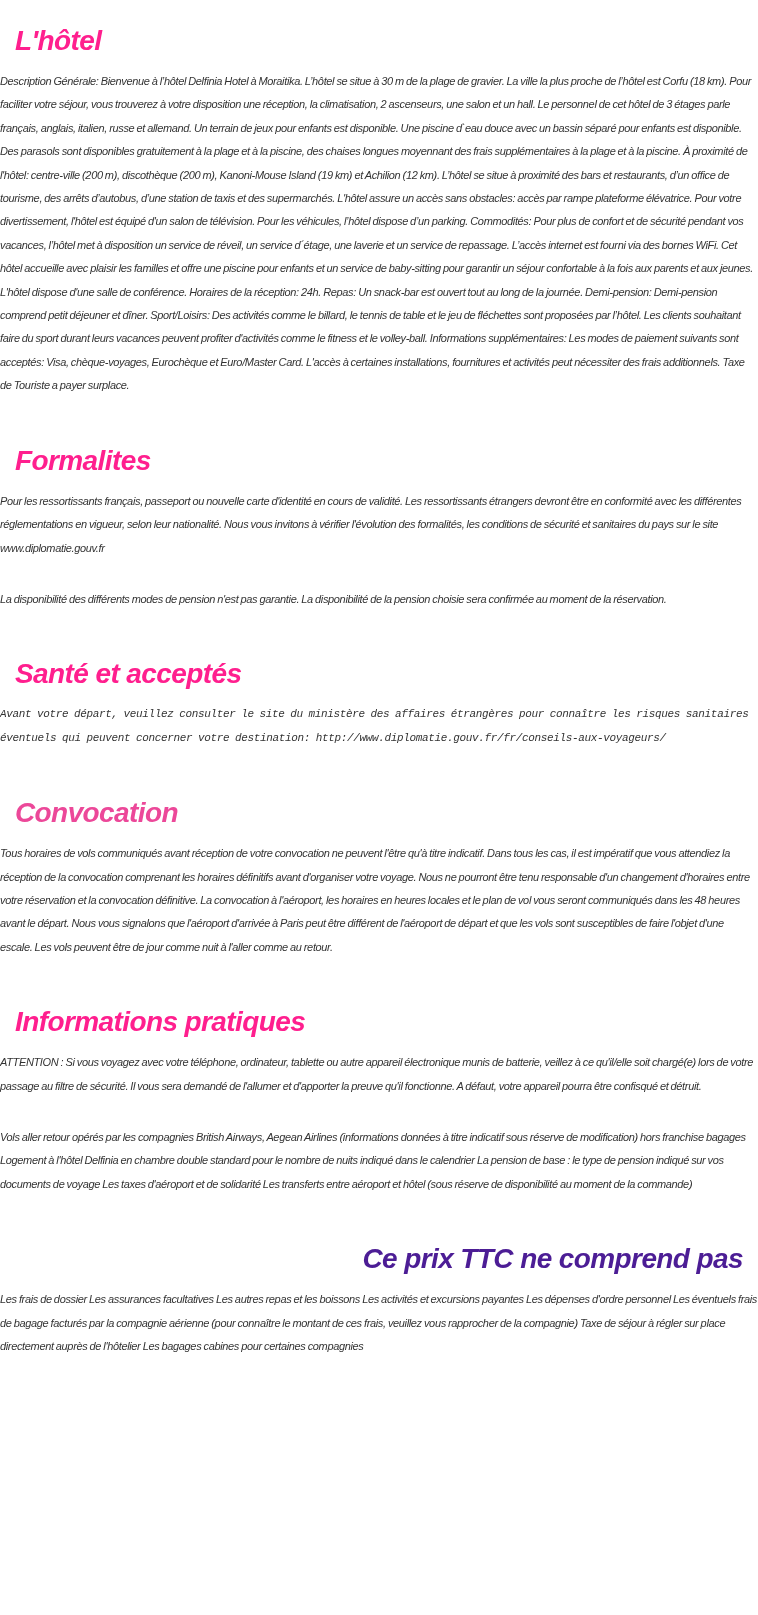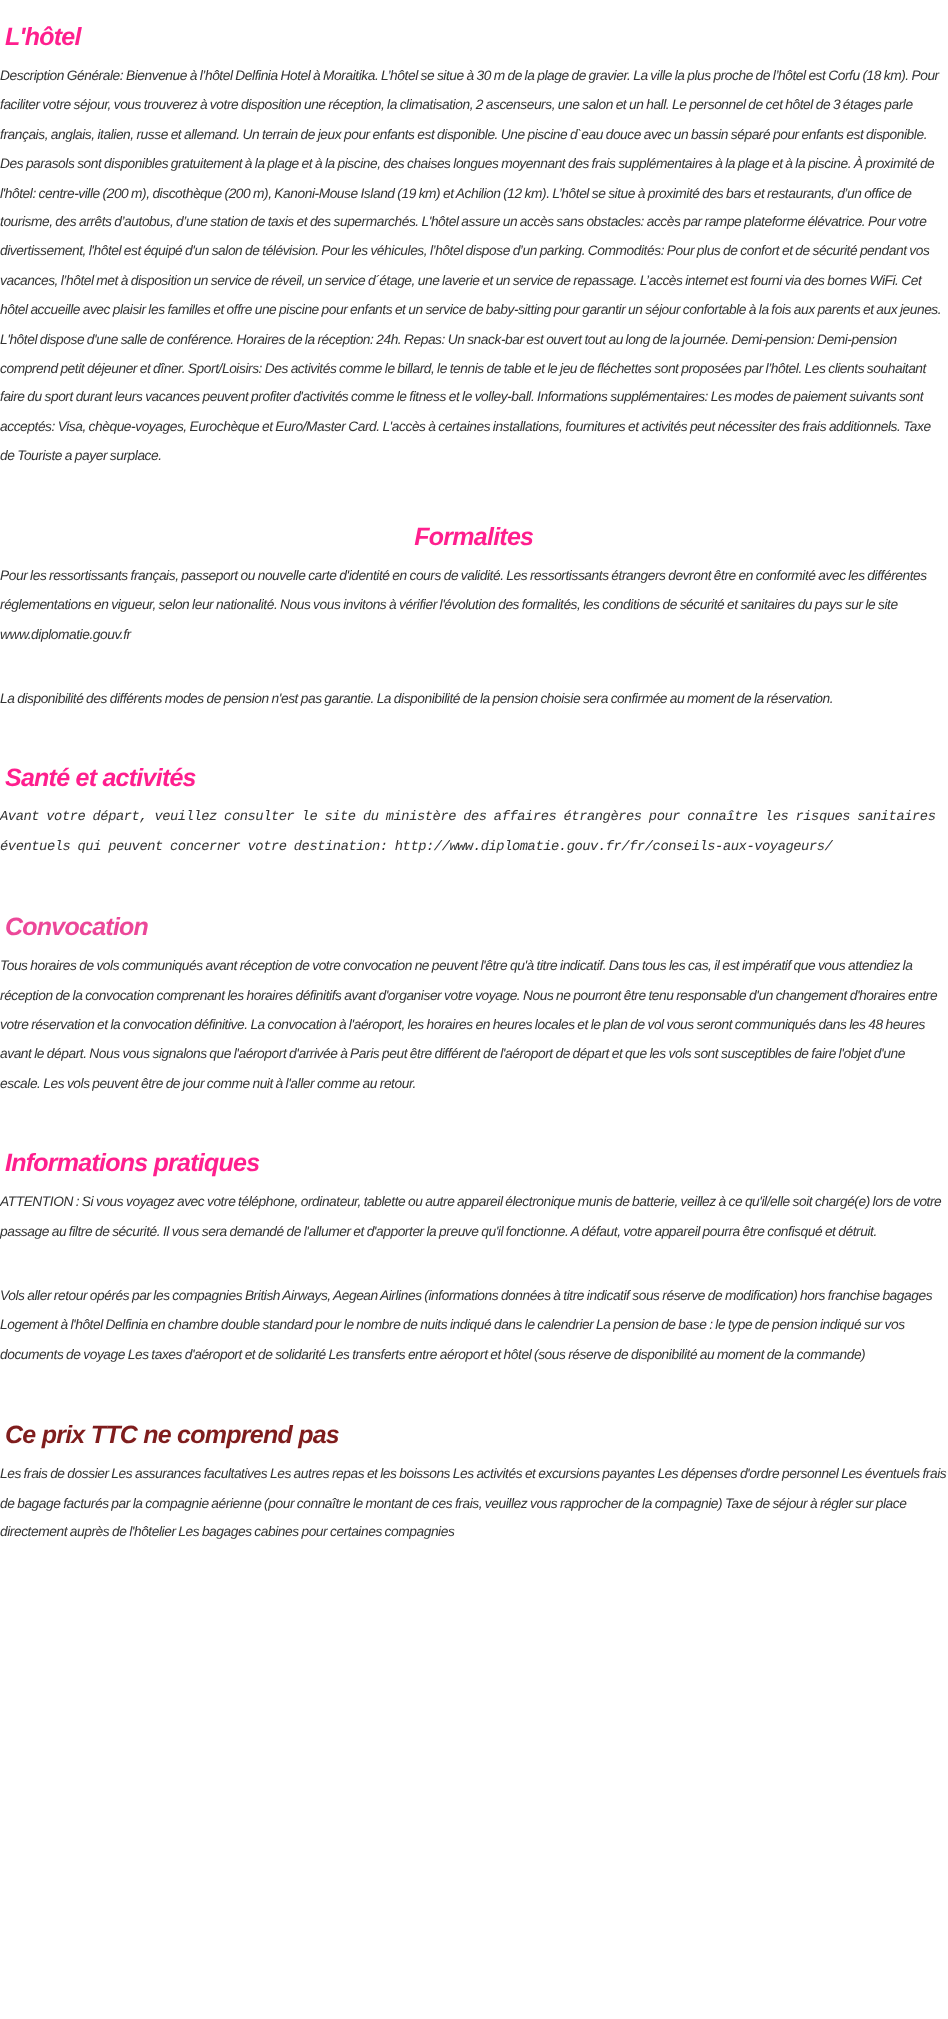--- a/index.html
+++ b/index.html
@@ -18,23 +18,23 @@
       padding: 0;
       box-sizing: border-box;
     }
     .section {
       margin: 0;
     }
     .section-title {
       color: #ff1f8e;
       font-style: italic;
       font-weight: bold;
-      font-size: 20px;
+      font-size: 28px;
       line-height: 28px;
-      margin: 4px;
+      margin: 15px;
       padding: 12px 0 0 0;
       letter-spacing: -0.6px;
       font-family: "Liberation Sans", "DejaVu Sans", sans-serif;
     }
     .section-body {
       color: #333333;
       font-style: italic;
       font-size: 11px;
       line-height: 23.4px;
       margin: 6px 0 0 0;
@@ -51,32 +51,32 @@
 
 <div class="content">
 
   <section class="section">
     <h2 class="section-title" style="color: rgb(255, 31, 142);">L'hôtel</h2>
     <p class="section-body" style="color: rgb(51, 51, 51);">Description Générale: Bienvenue à l’hôtel Delfinia Hotel à Moraitika. L’hôtel se situe à 30 m de la plage de gravier. La ville la plus proche de l’hôtel est Corfu (18 km). Pour faciliter votre séjour, vous trouverez à votre disposition une réception, la climatisation, 2 ascenseurs, une salon et un hall. Le personnel de cet hôtel de 3 étages parle français, anglais, italien, russe et allemand. Un terrain de jeux pour enfants est disponible. Une piscine d`eau douce avec un bassin séparé pour enfants est disponible. Des parasols sont disponibles gratuitement à la plage et à la piscine, des chaises longues moyennant des frais supplémentaires à la plage et à la piscine. À proximité de l'hôtel: centre-ville (200 m), discothèque (200 m), Kanoni-Mouse Island (19 km) et Achilion (12 km). L’hôtel se situe à proximité des bars et restaurants, d’un office de tourisme, des arrêts d’autobus, d’une station de taxis et des supermarchés. L'hôtel assure un accès sans obstacles: accès par rampe plateforme élévatrice. Pour votre divertissement, l'hôtel est équipé d'un salon de télévision. Pour les véhicules, l’hôtel dispose d’un parking. Commodités: Pour plus de confort et de sécurité pendant vos vacances, l’hôtel met à disposition un service de réveil, un service d´étage, une laverie et un service de repassage. L’accès internet est fourni via des bornes WiFi. Cet hôtel accueille avec plaisir les familles et offre une piscine pour enfants et un service de baby-sitting pour garantir un séjour confortable à la fois aux parents et aux jeunes. L'hôtel dispose d'une salle de conférence. Horaires de la réception: 24h. Repas: Un snack-bar est ouvert tout au long de la journée. Demi-pension: Demi-pension comprend petit déjeuner et dîner. Sport/Loisirs: Des activités comme le billard, le tennis de table et le jeu de fléchettes sont proposées par l’hôtel. Les clients souhaitant faire du sport durant leurs vacances peuvent profiter d'activités comme le fitness et le volley-ball. Informations supplémentaires: Les modes de paiement suivants sont acceptés: Visa, chèque-voyages, Eurochèque et Euro/Master Card. L'accès à certaines installations, fournitures et activités peut nécessiter des frais additionnels. Taxe de Touriste a payer surplace.</p>
   </section>
   <div class="gap"></div>
 
   <section class="section">
-    <h2 class="section-title" style="color: rgb(255, 31, 142); text-align: center;">Formalites</h2>
+    <h2 class="section-title" style="color: rgb(255, 31, 142);">Formalites</h2>
     <p class="section-body" style="color: rgb(51, 51, 51);">Pour les ressortissants français, passeport ou nouvelle carte d'identité en cours de validité. Les ressortissants étrangers devront être en conformité avec les différentes réglementations en vigueur, selon leur nationalité. Nous vous invitons à vérifier l'évolution des formalités, les conditions de sécurité et sanitaires du pays sur le site www.diplomatie.gouv.fr</p>
   </section>
   <div class="gap"></div>
 
   <section class="section">
     <p class="section-body" style="color: rgb(51, 51, 51);">La disponibilité des différents modes de pension n'est pas garantie. La disponibilité de la pension choisie sera confirmée au moment de la réservation.</p>
   </section>
   <div class="gap"></div>
 
   <section class="section">
-    <h2 class="section-title" style="color: rgb(255, 31, 142);">Santé et activités</h2>
+    <h2 class="section-title" style="color: rgb(255, 31, 142);">Santé et acceptés</h2>
     <p class="section-body" style="color: rgb(51, 51, 51); font-family: Liberation Mono, monospace;">Avant votre départ, veuillez consulter le site du ministère des affaires étrangères pour connaître les risques sanitaires éventuels qui peuvent concerner votre destination: http://www.diplomatie.gouv.fr/fr/conseils-aux-voyageurs/</p>
   </section>
   <div class="gap"></div>
 
   <section class="section">
     <h2 class="section-title" style="color: #ec4899;">Convocation</h2>
     <p class="section-body" style="color: rgb(51, 51, 51);">Tous horaires de vols communiqués avant réception de votre convocation ne peuvent l'être qu'à titre indicatif. Dans tous les cas, il est impératif que vous attendiez la réception de la convocation comprenant les horaires définitifs avant d'organiser votre voyage. Nous ne pourront être tenu responsable d'un changement d'horaires entre votre réservation et la convocation définitive. La convocation à l'aéroport, les horaires en heures locales et le plan de vol vous seront communiqués dans les 48 heures avant le départ. Nous vous signalons que l'aéroport d'arrivée à Paris peut être différent de l'aéroport de départ et que les vols sont susceptibles de faire l'objet d'une escale. Les vols peuvent être de jour comme nuit à l'aller comme au retour.</p>
   </section>
   <div class="gap"></div>
 
@@ -85,17 +85,17 @@
     <p class="section-body" style="color: rgb(51, 51, 51);">ATTENTION : Si vous voyagez avec votre téléphone, ordinateur, tablette ou autre appareil électronique munis de batterie, veillez à ce qu'il/elle soit chargé(e) lors de votre passage au filtre de sécurité. Il vous sera demandé de l'allumer et d'apporter la preuve qu'il fonctionne. A défaut, votre appareil pourra être confisqué et détruit.</p>
   </section>
   <div class="gap"></div>
 
   <section class="section">
     <p class="section-body" style="color: rgb(51, 51, 51);">Vols aller retour opérés par les compagnies British Airways, Aegean Airlines (informations données à titre indicatif sous réserve de modification) hors franchise bagages Logement à l'hôtel Delfinia en chambre double standard pour le nombre de nuits indiqué dans le calendrier La pension de base : le type de pension indiqué sur vos documents de voyage Les taxes d'aéroport et de solidarité Les transferts entre aéroport et hôtel (sous réserve de disponibilité au moment de la commande)</p>
   </section>
   <div class="gap"></div>
 
   <section class="section">
-    <h2 class="section-title" style="color: #7f1d1d;">Ce prix TTC ne comprend pas</h2>
+    <h2 class="section-title" style="color: #4c1d95; text-align: right;">Ce prix TTC ne comprend pas</h2>
     <p class="section-body" style="color: rgb(51, 51, 51);">Les frais de dossier Les assurances facultatives Les autres repas et les boissons Les activités et excursions payantes Les dépenses d'ordre personnel Les éventuels frais de bagage facturés par la compagnie aérienne (pour connaître le montant de ces frais, veuillez vous rapprocher de la compagnie) Taxe de séjour à régler sur place directement auprès de l'hôtelier Les bagages cabines pour certaines compagnies</p>
   </section>
 
 </div>
 
 </body></html>

